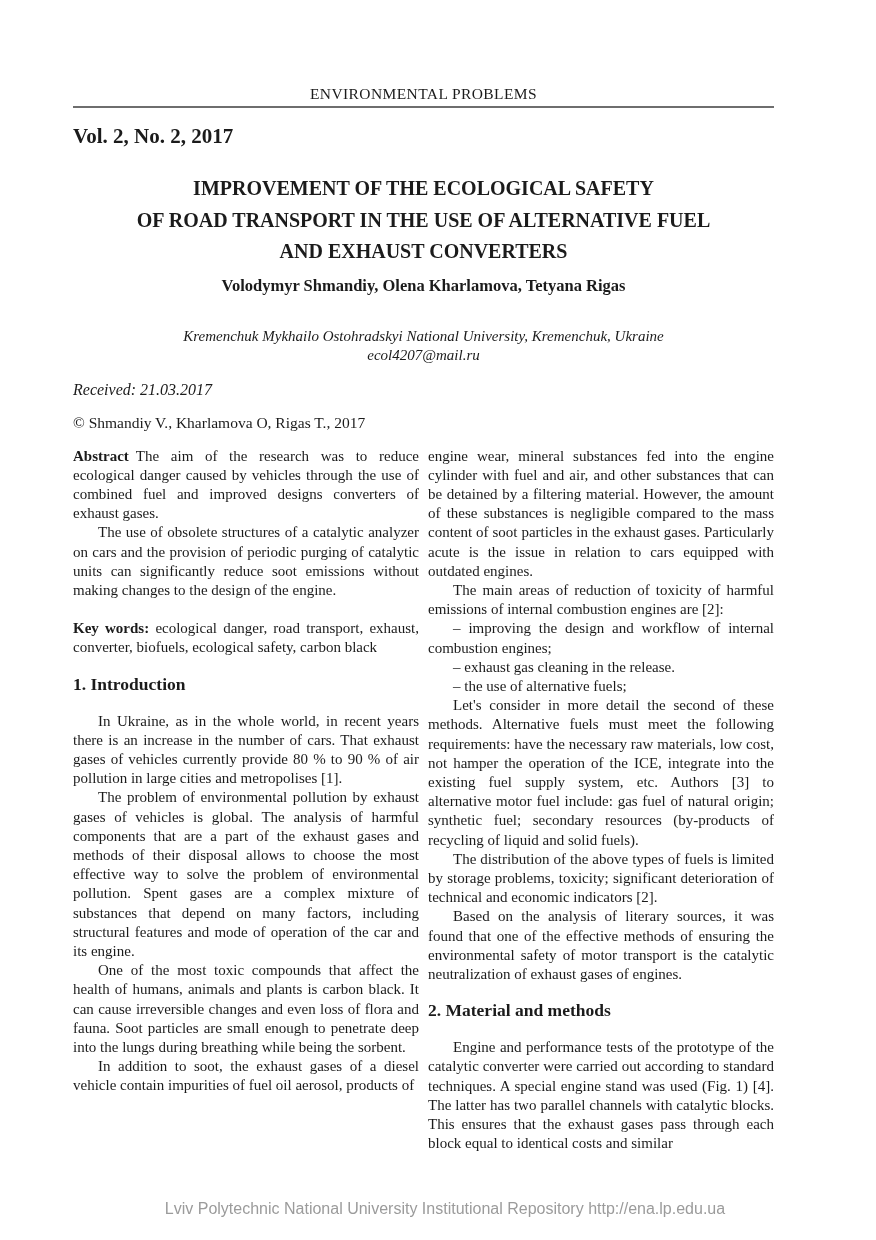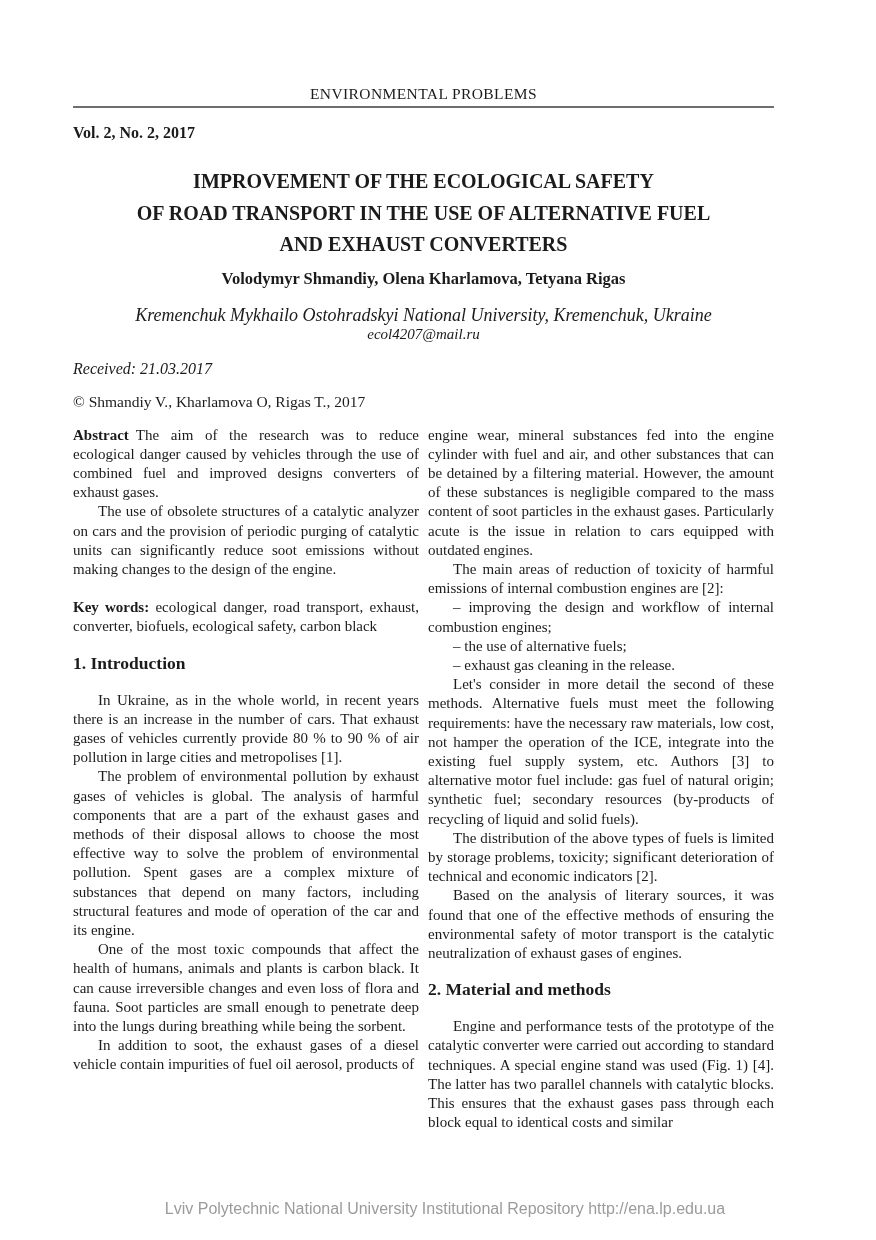--- a/index.html
+++ b/index.html
@@ -15,31 +15,31 @@
   }
   .content { position: absolute; left: 73px; top: 0; width: 701px; }
   .running-head {
     padding-top: 85px;
     text-align: center;
     font-weight: normal;
     font-size: 15.5px;
     letter-spacing: 0.4px;
   }
   .head-rule { margin-top: 3px; border-top: 2px solid #6e6e6e; height: 0; }
-  .vol-line { margin-top: 16px; font-weight: bold; font-size: 16px; }
+  .vol-line { margin-top: 16px; font-weight: bold; font-size: 21px; }
   .title {
     margin: 24px 0 0 0;
     text-align: center;
     font-size: 20px;
     font-weight: bold;
     line-height: 31.5px;
     white-space: pre-line;
   }
   .authors { margin-top: 8px; text-align: center; font-weight: bold; font-size: 16.5px; }
-  .affiliation { margin-top: 17px; text-align: center; font-style: italic; font-size: 18px; line-height: 19px; }
+  .affiliation { margin-top: 31px; text-align: center; font-style: italic; font-size: 15px; line-height: 19px; }
   .email { text-align: center; font-style: italic; font-size: 15px; line-height: 19px; }
   .received { margin-top: 16px; font-style: italic; font-size: 16px; }
   .copyright { margin-top: 15px; font-size: 15.5px; }
   .columns {
     margin-top: 15px;
     display: flex;
     gap: 9px;
     text-align: justify;
     font-size: 15px;
     line-height: 19.2px;
@@ -99,22 +99,22 @@
         <p class="para indent">In Ukraine, as in the whole world, in recent years there is an increase in the number of cars. That exhaust gases of vehicles currently provide 80 % to 90 % of air pollution in large cities and metropolises [1].</p>
         <p class="para indent">The problem of environmental pollution by exhaust gases of vehicles is global. The analysis of harmful components that are a part of the exhaust gases and methods of their disposal allows to choose the most effective way to solve the problem of environmental pollution. Spent gases are a complex mixture of substances that depend on many factors, including structural features and mode of operation of the car and its engine.</p>
         <p class="para indent">One of the most toxic compounds that affect the health of humans, animals and plants is carbon black. It can cause irreversible changes and even loss of flora and fauna. Soot particles are small enough to penetrate deep into the lungs during breathing while being the sorbent.</p>
         <p class="para indent">In addition to soot, the exhaust gases of a diesel vehicle contain impurities of fuel oil aerosol, products of</p>
       </div>
 
       <div class="col">
         <p class="para">engine wear, mineral substances fed into the engine cylinder with fuel and air, and other substances that can be detained by a filtering material. However, the amount of these substances is negligible compared to the mass content of soot particles in the exhaust gases. Particularly acute is the issue in relation to cars equipped with outdated engines.</p>
         <p class="para indent">The main areas of reduction of toxicity of harmful emissions of internal combustion engines are [2]:</p>
         <p class="para indent">– improving the design and workflow of internal combustion engines;</p>
+        <p class="para indent">– exhaust gas cleaning in the release.</p>
         <p class="para indent">– the use of alternative fuels;</p>
-        <p class="para indent">– exhaust gas cleaning in the release.</p>
         <p class="para indent">Let's consider in more detail the second of these methods. Alternative fuels must meet the following requirements: have the necessary raw materials, low cost, not hamper the operation of the ICE, integrate into the existing fuel supply system, etc. Authors [3] to alternative motor fuel include: gas fuel of natural origin; synthetic fuel; secondary resources (by-products of recycling of liquid and solid fuels).</p>
         <p class="para indent">The distribution of the above types of fuels is limited by storage problems, toxicity; significant deterioration of technical and economic indicators [2].</p>
         <p class="para indent">Based on the analysis of literary sources, it was found that one of the effective methods of ensuring the environmental safety of motor transport is the catalytic neutralization of exhaust gases of engines.</p>
 
         <h2 class="sec-heading">2. Material and methods</h2>
         <p class="para indent">Engine and performance tests of the prototype of the catalytic converter were carried out according to standard techniques. A special engine stand was used (Fig. 1) [4]. The latter has two parallel channels with catalytic blocks. This ensures that the exhaust gases pass through each block equal to identical costs and similar</p>
       </div>
 
     </div>
   </div>

